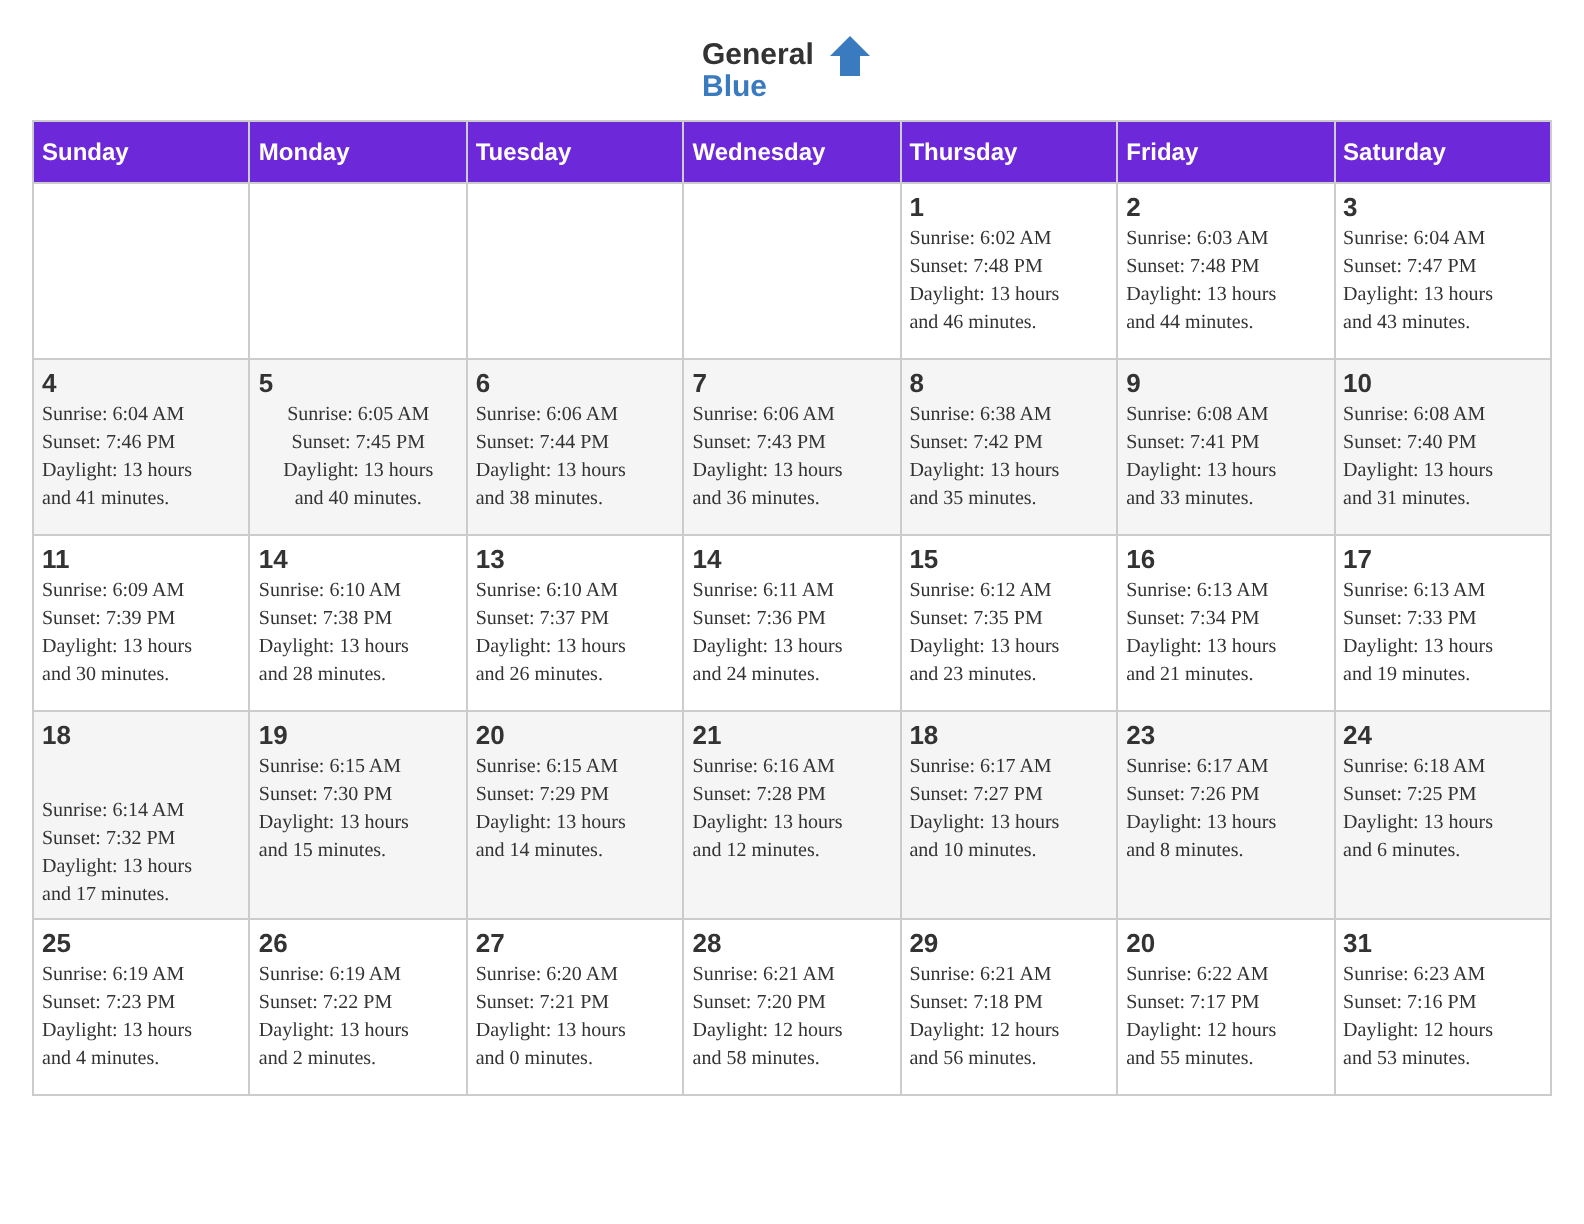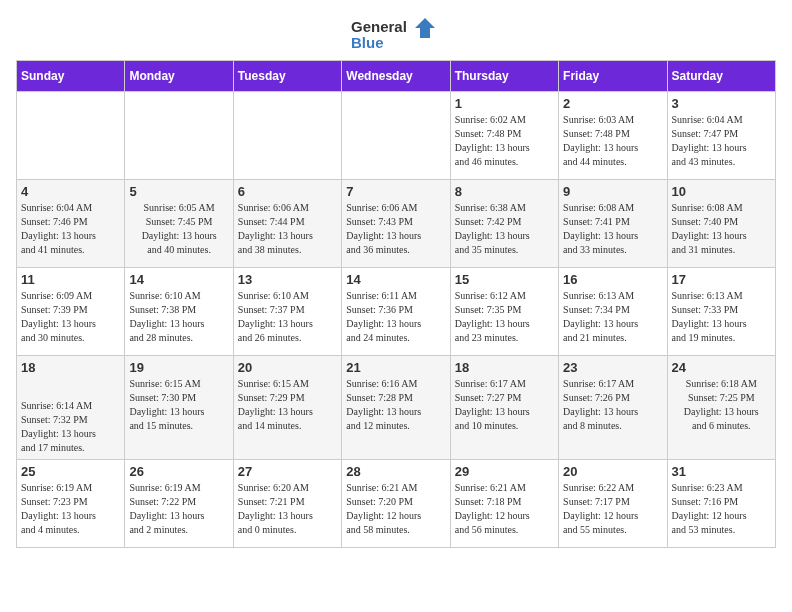--- a/index.html
+++ b/index.html
@@ -273,21 +273,21 @@
         </td>
         <td>
           <span class="day-num">23</span>
           <div class="day-info" style="white-space: pre-line;">Sunrise: 6:17 AM
 Sunset: 7:26 PM
 Daylight: 13 hours
 and 8 minutes.</div>
         </td>
         <td>
           <span class="day-num">24</span>
-          <div class="day-info" style="white-space: pre-line; text-align: center;">Sunrise: 6:18 AM
+          <div class="day-info" style="white-space: pre-line;">Sunrise: 6:18 AM
 Sunset: 7:25 PM
 Daylight: 13 hours
 and 6 minutes.</div>
         </td>
       </tr>
       <tr>
         <td>
           <span class="day-num">25</span>
           <div class="day-info" style="white-space: pre-line;">Sunrise: 6:19 AM
 Sunset: 7:23 PM

